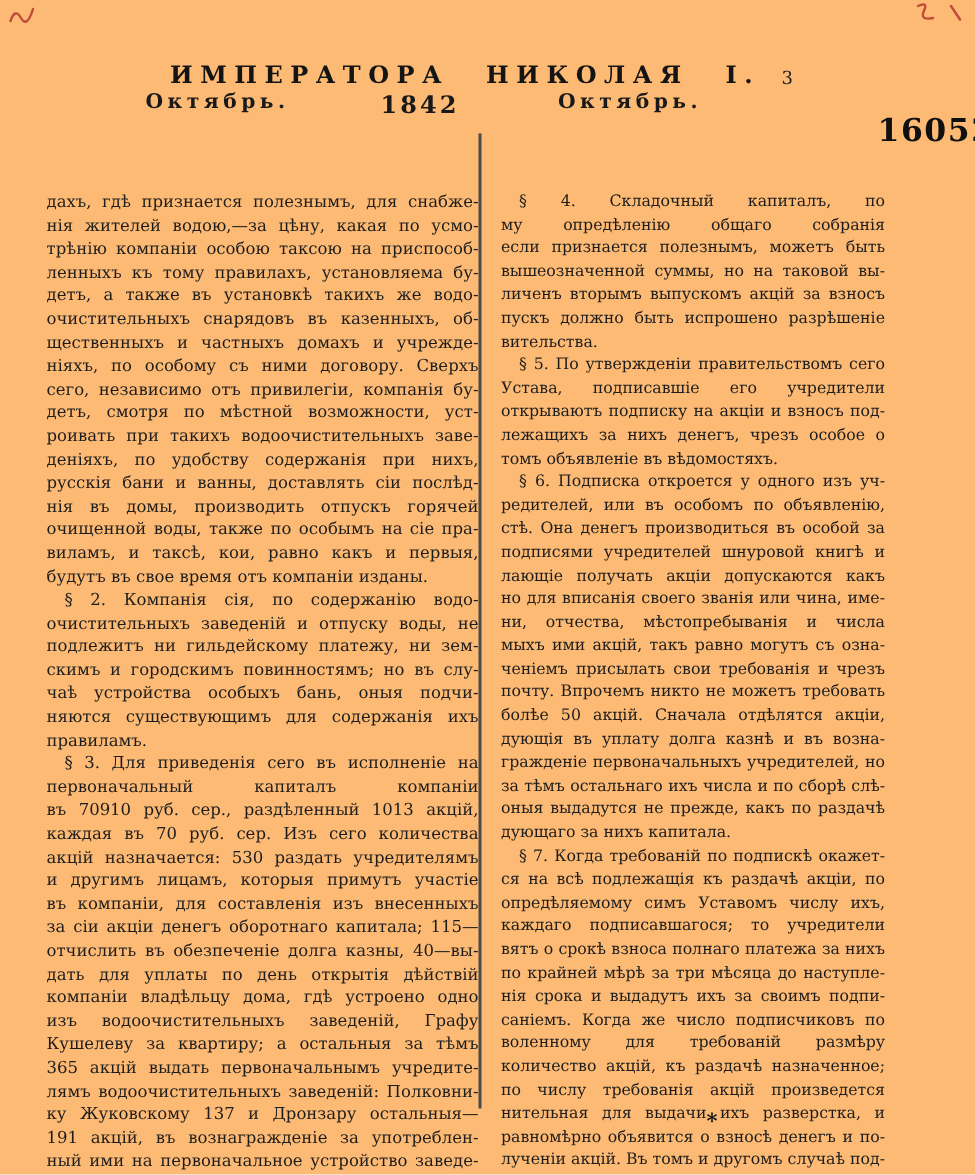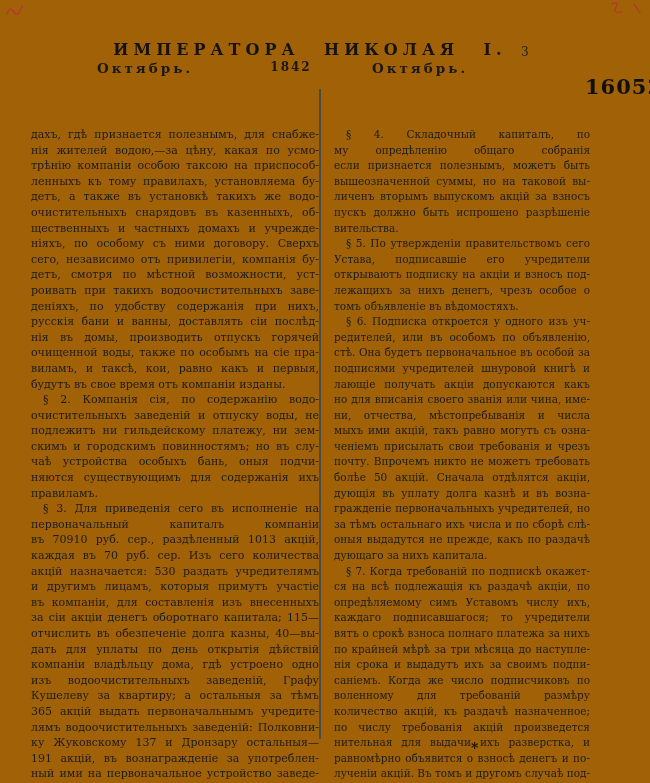--- a/index.html
+++ b/index.html
@@ -1,25 +1,25 @@
 <!DOCTYPE html>
 <html><head>
 <meta charset="utf-8">
 <style>
   html,body{margin:0;padding:0;background:#ffffff;}
-  .page{position:relative;width:650px;height:783px;background:#a16207;overflow:hidden;
+  .page{position:relative;width:650px;height:783px;background:#fdba74;overflow:hidden;
         font-family:"DejaVu Serif","Liberation Serif",serif;color:#1f1f1f;}
 
   .doc-title{position:absolute;top:40px;left:30px;width:560px;text-align:center;
              font-size:16px;font-weight:bold;letter-spacing:5px;word-spacing:14px;color:#141414;}
   .page-num{position:absolute;top:45px;left:521px;font-size:12px;color:#222;}
   .run-head{position:absolute;top:60px;font-size:13.5px;font-weight:bold;
             letter-spacing:3px;color:#191919;}
   .run-head.left{left:30px;width:230px;text-align:center;}
-  .run-head.year{left:241px;width:100px;text-align:center;font-style:normal;font-size:12px;letter-spacing:2px;}
+  .run-head.year{left:230px;width:100px;text-align:center;font-style:normal;font-size:16px;letter-spacing:2px;}
   .run-head.right{left:330px;width:180px;text-align:center;}
   .doc-number{position:absolute;top:74px;left:585px;font-size:21px;font-weight:bold;
               letter-spacing:1px;color:#101010;}
 
   .col-divider{position:absolute;left:319px;top:89px;width:1.5px;height:650px;background:#4a4a4a;}
 
   .col{position:absolute;top:87px;margin-top:40px;}
   .left-col{left:31px;width:288px;font-size:11px;}
   .right-col{left:334px;width:256px;font-size:10.5px;}
   .line{height:15.6px;line-height:15.6px;overflow:hidden;
@@ -114,21 +114,21 @@
       <div class="line j">личенъ вторымъ выпускомъ акцій за взносъ</div>
       <div class="line j">пускъ должно быть испрошено разрѣшеніе пра-</div>
       <div class="line e">вительства.</div>
       <div class="line ij">§ 5. По утвержденіи правительствомъ сего</div>
       <div class="line j">Устава, подписавшіе его учредители компаніи,</div>
       <div class="line j">открываютъ подписку на акціи и взносъ под-</div>
       <div class="line j">лежащихъ за нихъ денегъ, чрезъ особое о</div>
       <div class="line e">томъ объявленіе въ вѣдомостяхъ.</div>
       <div class="line ij">§ 6. Подписка откроется у одного изъ уч-</div>
       <div class="line j">редителей, или въ особомъ по объявленію, мѣ-</div>
-      <div class="line j">стѣ. Она будетъ первоначальное въ особой за</div>
+      <div class="line j">стѣ. Она денегъ производиться въ особой за</div>
       <div class="line j">подписями учредителей шнуровой книгѣ и же-</div>
       <div class="line j">лающіе получать акціи допускаются какъ лич-</div>
       <div class="line j">но для вписанія своего званія или чина, име-</div>
       <div class="line j">ни, отчества, мѣстопребыванія и числа требуе-</div>
       <div class="line j">мыхъ ими акцій, такъ равно могутъ съ озна-</div>
       <div class="line j">ченіемъ присылать свои требованія и чрезъ</div>
       <div class="line j">почту. Впрочемъ никто не можетъ требовать</div>
       <div class="line j">болѣе 50 акцій. Сначала отдѣлятся акціи, слѣ-</div>
       <div class="line j">дующія въ уплату долга казнѣ и въ возна-</div>
       <div class="line j">гражденіе первоначальныхъ учредителей, но</div>

